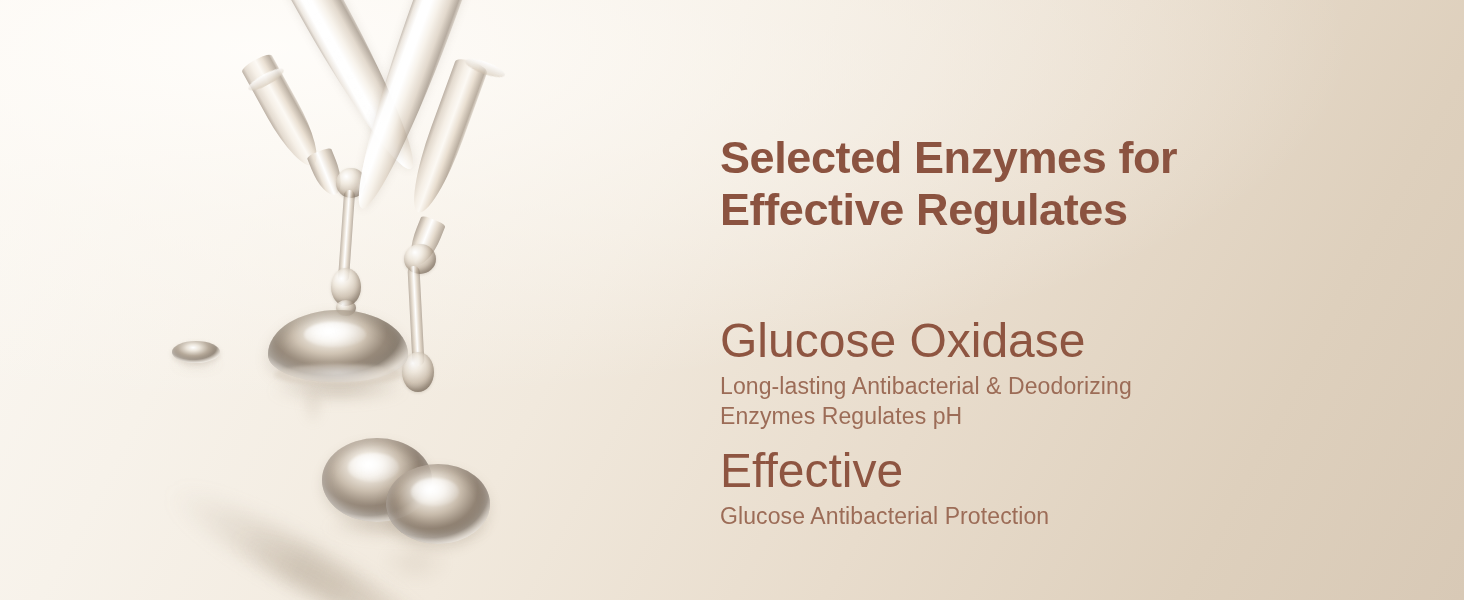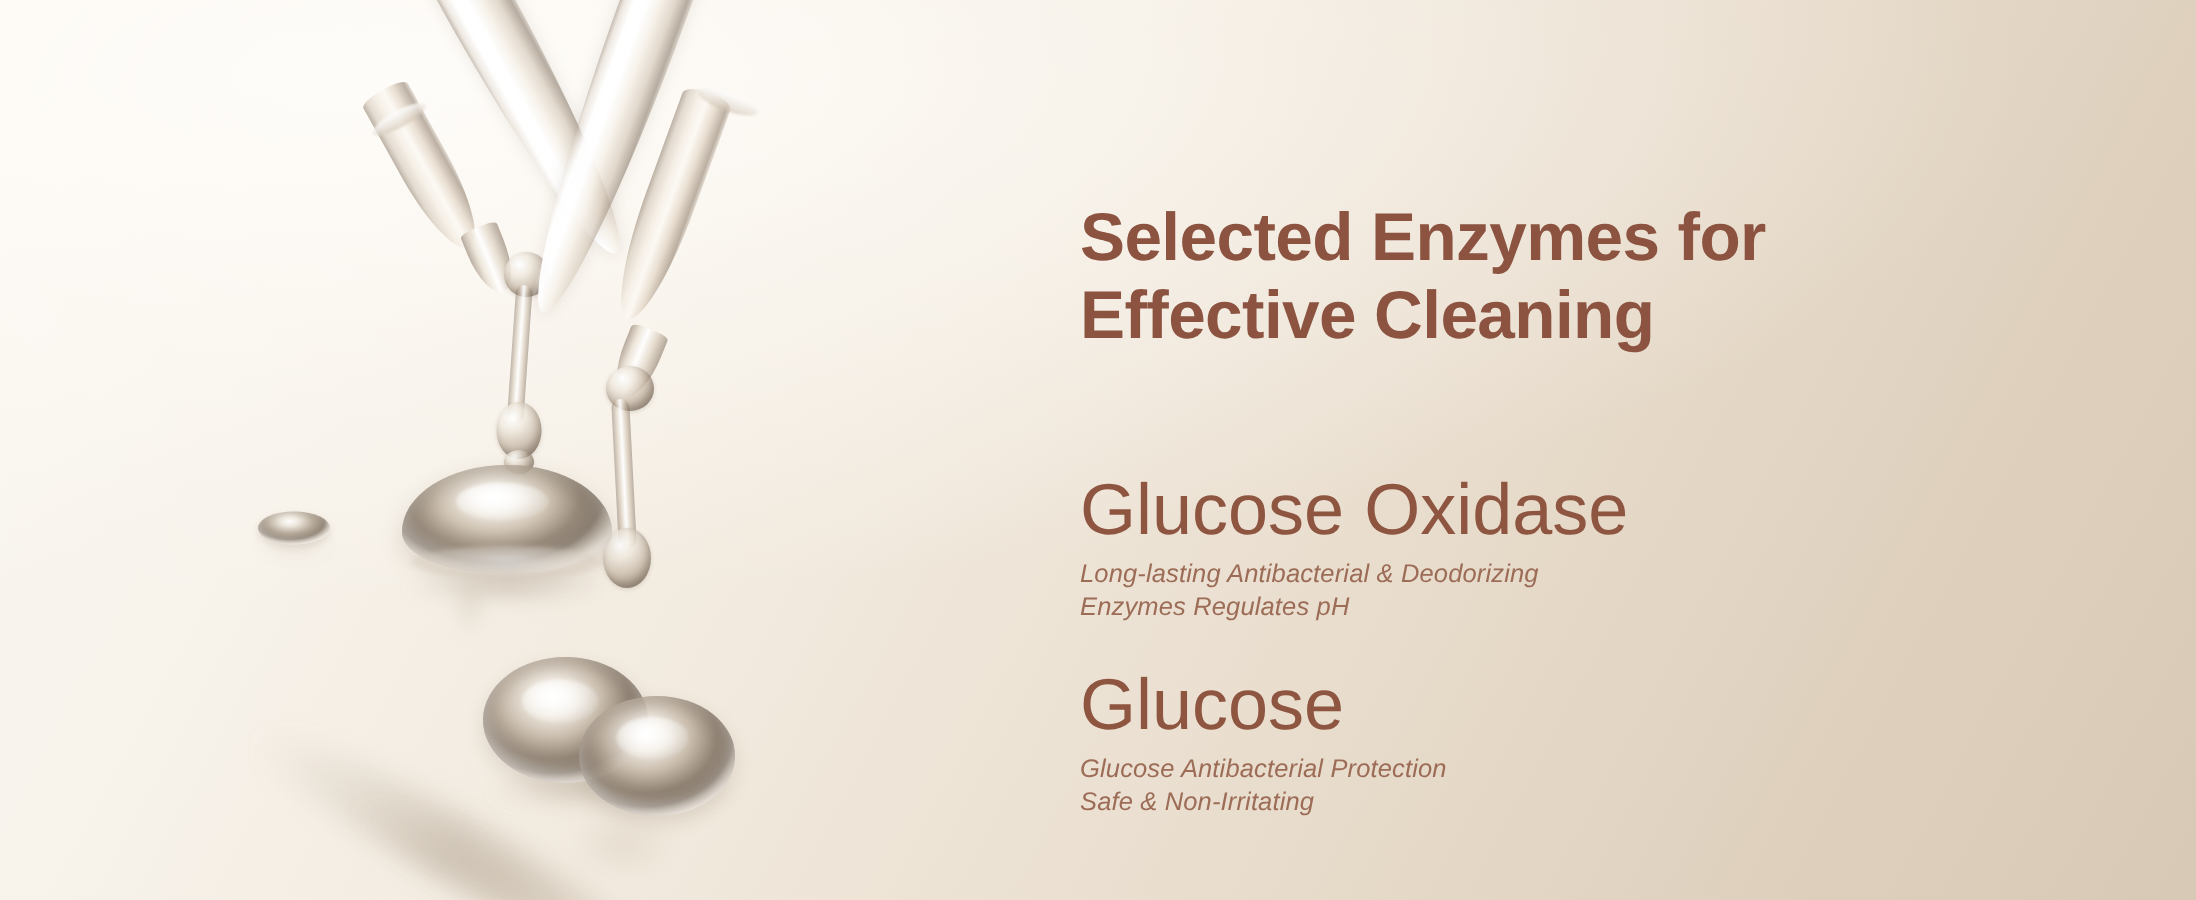--- a/index.html
+++ b/index.html
@@ -236,26 +236,25 @@
   .feature-title {
     margin: 0 0 6px 0;
     font-size: 48px;
     font-weight: 400;
     line-height: 1.05;
     letter-spacing: 0px;
     color: #8e5541;
   }
   .feature-line {
     margin: 0;
-    font-size: 17px;
+    font-size: 23px;
     font-weight: 400;
     line-height: 1.30;
     letter-spacing: 0.1px;
     color: #9c6c57;
-    font-style: italic;
   }
 </style>
 </head>
 <body>
 
 <div id="banner">
 
   <div class="photo-layer">
 
     <div class="shadow-streak" style="left:170px; top:470px; width:300px; height:44px; transform: rotate(29deg); transform-origin:left center;"></div>
@@ -288,28 +287,27 @@
     <div class="blob" style="left:386px; top:464px; width:104px; height:80px;"></div>
     <div class="reflection" style="left:380px; top:538px; width:70px; height:48px; opacity:.5;"></div>
 
     <div class="soft-shadow" style="left:170px; top:358px; width:54px; height:12px; opacity:.7;"></div>
     <div class="mini-drop" style="left:172px; top:341px; width:48px; height:22px;"></div>
   </div>
 
   <div class="content">
 
     <h1 class="headline">Selected Enzymes for
-Effective Cleaning</h1>
+Effective Regulates</h1>
 
     <div class="feature f1">
       <h2 class="feature-title">Glucose Oxidase</h2>
       <p class="feature-line">Long-lasting Antibacterial &amp; Deodorizing</p>
       <p class="feature-line">Enzymes Regulates pH</p>
     </div>
 
     <div class="feature f2">
-      <h2 class="feature-title">Glucose</h2>
+      <h2 class="feature-title">Effective</h2>
       <p class="feature-line">Glucose Antibacterial Protection</p>
-      <p class="feature-line">Safe &amp; Non-Irritating</p>
     </div>
 
   </div>
 </div>
 
 </body></html>

